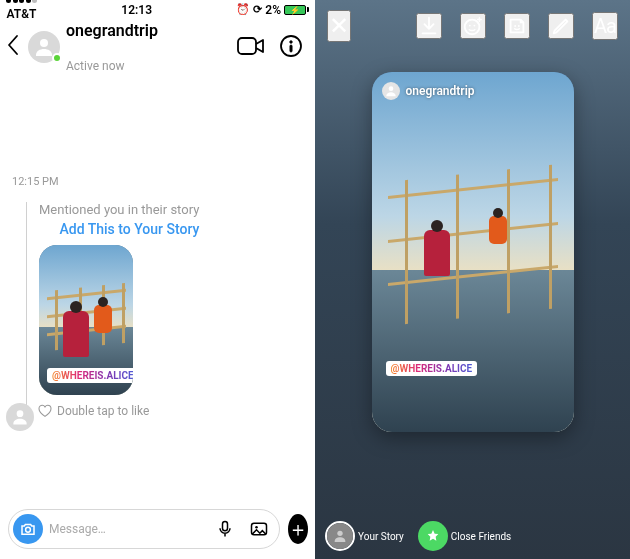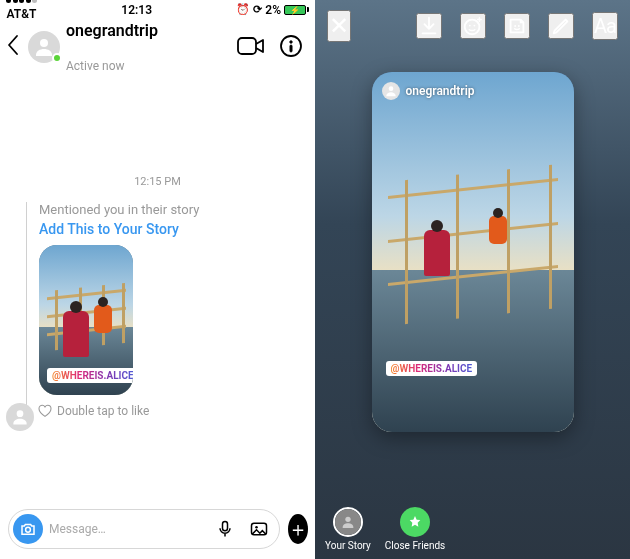--- a/index.html
+++ b/index.html
@@ -28,22 +28,22 @@
   .presence-dot { position: absolute; bottom: 0; right: -2px; width: 10px; height: 10px; border-radius: 50%; background: #5ad439; border: 2px solid #fff; }
   .dm-titles { flex: 1; line-height: 1.1; }
   .dm-user { font-weight: 600; font-size: 16px; }
   .dm-sub { color: #999; font-size: 12px; margin-top: 20px; }
   .header-actions { display: flex; align-items: center; gap: 10px; }
   .icon-btn svg { stroke: #000; }
   .icon-btn { background: none; border: none; padding: 2px; }
 
   
   .thread { flex: 1; position: relative; padding: 0 12px; overflow: hidden; }
-  .timestamp { text-align: center; color: #999; font-size: 11px; margin-top: 96px; margin-bottom: 14px; }
-  .msg-block { display: flex; gap: 10px; }
+  .timestamp { color: #999; font-size: 11px; margin-top: 96px; margin-bottom: 14px; }
+  .msg-block { display: flex; gap: 10px; text-align: right; }
   .msg-rail { width: 1px; background: #d0d0d0; margin-left: 14px; }
   .msg-content { padding-left: 2px; }
   .mention-line { color: #999; font-size: 13px; margin-bottom: 4px; }
   .add-link { color: #3897f0; font-size: 14px; font-weight: 500; margin-bottom: 8px; cursor: pointer; }
   .story-thumb { width: 94px; height: 150px; border-radius: 18px; overflow: hidden; position: relative; background: #5a7a8e; }
   .thumb-visual { position:absolute; inset:0; }
   .dt-like { color:#999; font-size:12px; display:flex; align-items:center; gap:4px; margin-top:8px; margin-left:-2px; }
   .sender-avatar { position:absolute; left:6px; bottom:72px; width:28px; height:28px; border-radius:50%; background:#d9d9d9; display:flex; align-items:center; justify-content:center; }
   .sender-avatar svg { width:20px; height:20px; fill:#fff; }
 
@@ -79,21 +79,21 @@
   .rail .bar { position:absolute; height:3px; background:#c9a86a; left:0; right:0; }
   .rail .post { position:absolute; width:3px; background:#bfa064; top:0; bottom:0; }
   .person1 { position:absolute; left:26%; top:44%; width:26px; height:46px; background:#b6213c; border-radius:6px 6px 2px 2px; }
   .person1::before { content:""; position:absolute; top:-10px; left:7px; width:12px; height:12px; border-radius:50%; background:#2b2321; }
   .person2 { position:absolute; left:58%; top:40%; width:18px; height:28px; background:#e25a1b; border-radius:5px; }
   .person2::before { content:""; position:absolute; top:-8px; left:4px; width:10px; height:10px; border-radius:50%; background:#2b2321; }
 
   
   .share-bar { position:absolute; left:0; right:0; bottom:8px; display:flex; align-items:center; justify-content:space-between; padding:0 10px; }
   .share-left { display:flex; align-items:flex-end; gap:14px; }
-  .share-item { display:flex; flex-direction:column; align-items:center; gap:3px; color:#fff; font-size:10px; }
+  .share-item { display:flex; align-items:center; gap:3px; color:#fff; font-size:10px; }
   .ring { width:30px; height:30px; border-radius:50%; border:2px solid #fff; display:flex; align-items:center; justify-content:center; overflow:hidden; }
   .ring .mini-avatar { width:100%; height:100%; background:#888; display:flex; align-items:center; justify-content:center; }
   .cf { width:30px; height:30px; border-radius:50%; background:#4cd964; display:flex; align-items:center; justify-content:center; }
   .send-pill { background:#fff; color:#000; border-radius:22px; height:38px; padding:0 12px 0 16px; display:flex; align-items:center; gap:4px; font-weight:600; font-size:15px; }
 
   
   .svg-stroke { fill:none; stroke:#000; stroke-width:1.8; }
 </style>
 </head>
 <body>

